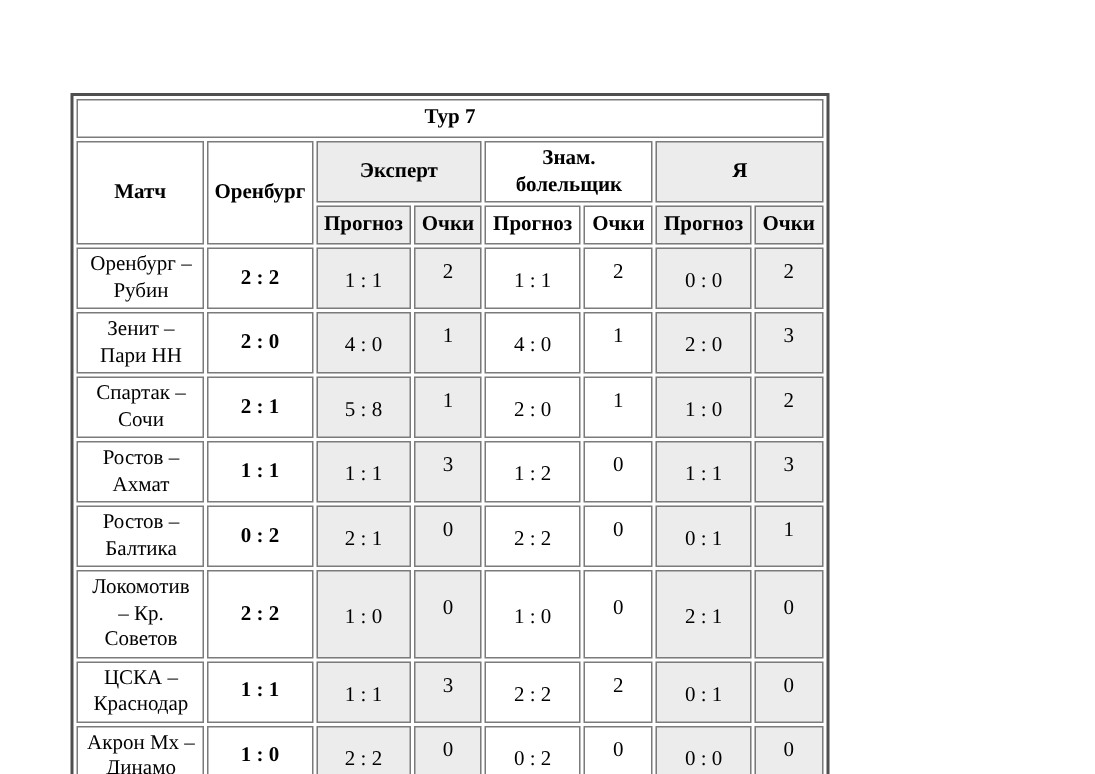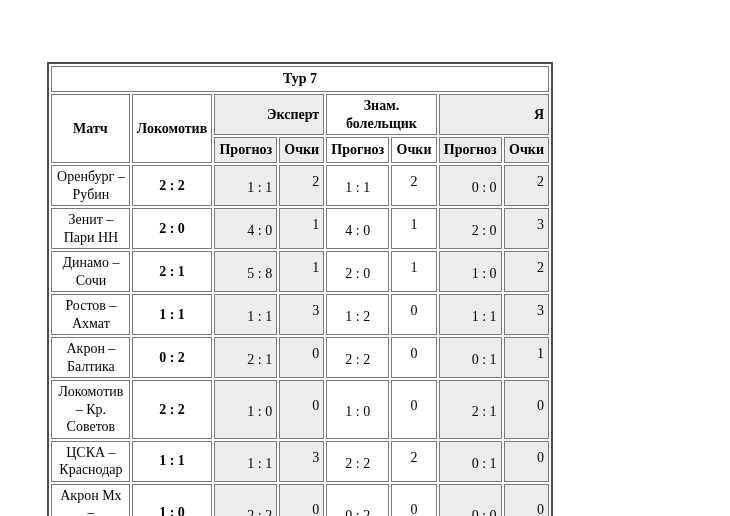--- a/index.html
+++ b/index.html
@@ -33,21 +33,21 @@
     border: 1px solid var(--cell-border, #7b7b7b);
     box-sizing: border-box;
     height: 25px;
     padding: 2px 4px;
     text-align: center;
     vertical-align: middle;
     line-height: 1.25;
     background: #ffffff;
   }
   table.pred td.hd { height: 26px; }
-  table.pred td.shade { background: var(--shade, #ececec); text-align: right; }
+  table.pred td.shade { background: var(--shade, #ececec); }
   table.pred td.b { font-weight: bold; }
   table.pred td.left {
     text-align: center;
     padding-left: 5px;
     white-space: pre-line;
   }
   table.pred td.prog { padding-top: 7px; padding-bottom: 2px; }
   table.pred td.pts  { padding-top: 2px; padding-bottom: 9px; }
   col.c-match  { width: 136px; }
   col.c-result { width: 69px; }
@@ -73,21 +73,21 @@
           <col class="c-fpts">
         <col class="c-mprog">
           <col class="c-mpts">
       </colgroup>
       <tbody>
         <tr>
           <td colspan="8" class="b hd">Тур 7</td>
         </tr>
         <tr>
           <td rowspan="2" class="b hd">Матч</td>
-          <td rowspan="2" class="b hd">Локомотив</td>
+          <td rowspan="2" class="b hd">Оренбург</td>
           <td colspan="2" class="b shade hd">Эксперт</td>
           <td colspan="2" class="b hd">Знам. болельщик</td>
           <td colspan="2" class="b shade hd">Я</td>
         </tr>
         <tr>
           <td class="b shade hd">Прогноз</td>
           <td class="b shade hd">Очки</td>
           <td class="b hd">Прогноз</td>
           <td class="b hd">Очки</td>
           <td class="b shade hd">Прогноз</td>
@@ -109,41 +109,41 @@
     <td class="left">Зенит – Пари НН</td>
     <td class="b">2 : 0</td>
     <td class="shade prog">4 : 0</td>
     <td class="shade pts">1</td>
     <td class="prog">4 : 0</td>
     <td class="pts">1</td>
     <td class="shade prog">2 : 0</td>
     <td class="shade pts">3</td>
   </tr>
           <tr>
-    <td class="left">Динамо – Сочи</td>
+    <td class="left">Спартак – Сочи</td>
     <td class="b">2 : 1</td>
     <td class="shade prog">5 : 8</td>
     <td class="shade pts">1</td>
     <td class="prog">2 : 0</td>
     <td class="pts">1</td>
     <td class="shade prog">1 : 0</td>
     <td class="shade pts">2</td>
   </tr>
           <tr>
     <td class="left">Ростов – Ахмат</td>
     <td class="b">1 : 1</td>
     <td class="shade prog">1 : 1</td>
     <td class="shade pts">3</td>
     <td class="prog">1 : 2</td>
     <td class="pts">0</td>
     <td class="shade prog">1 : 1</td>
     <td class="shade pts">3</td>
   </tr>
           <tr>
-    <td class="left">Акрон – Балтика</td>
+    <td class="left">Ростов – Балтика</td>
     <td class="b">0 : 2</td>
     <td class="shade prog">2 : 1</td>
     <td class="shade pts">0</td>
     <td class="prog">2 : 2</td>
     <td class="pts">0</td>
     <td class="shade prog">0 : 1</td>
     <td class="shade pts">1</td>
   </tr>
           <tr>
     <td class="left">Локомотив – Кр.

